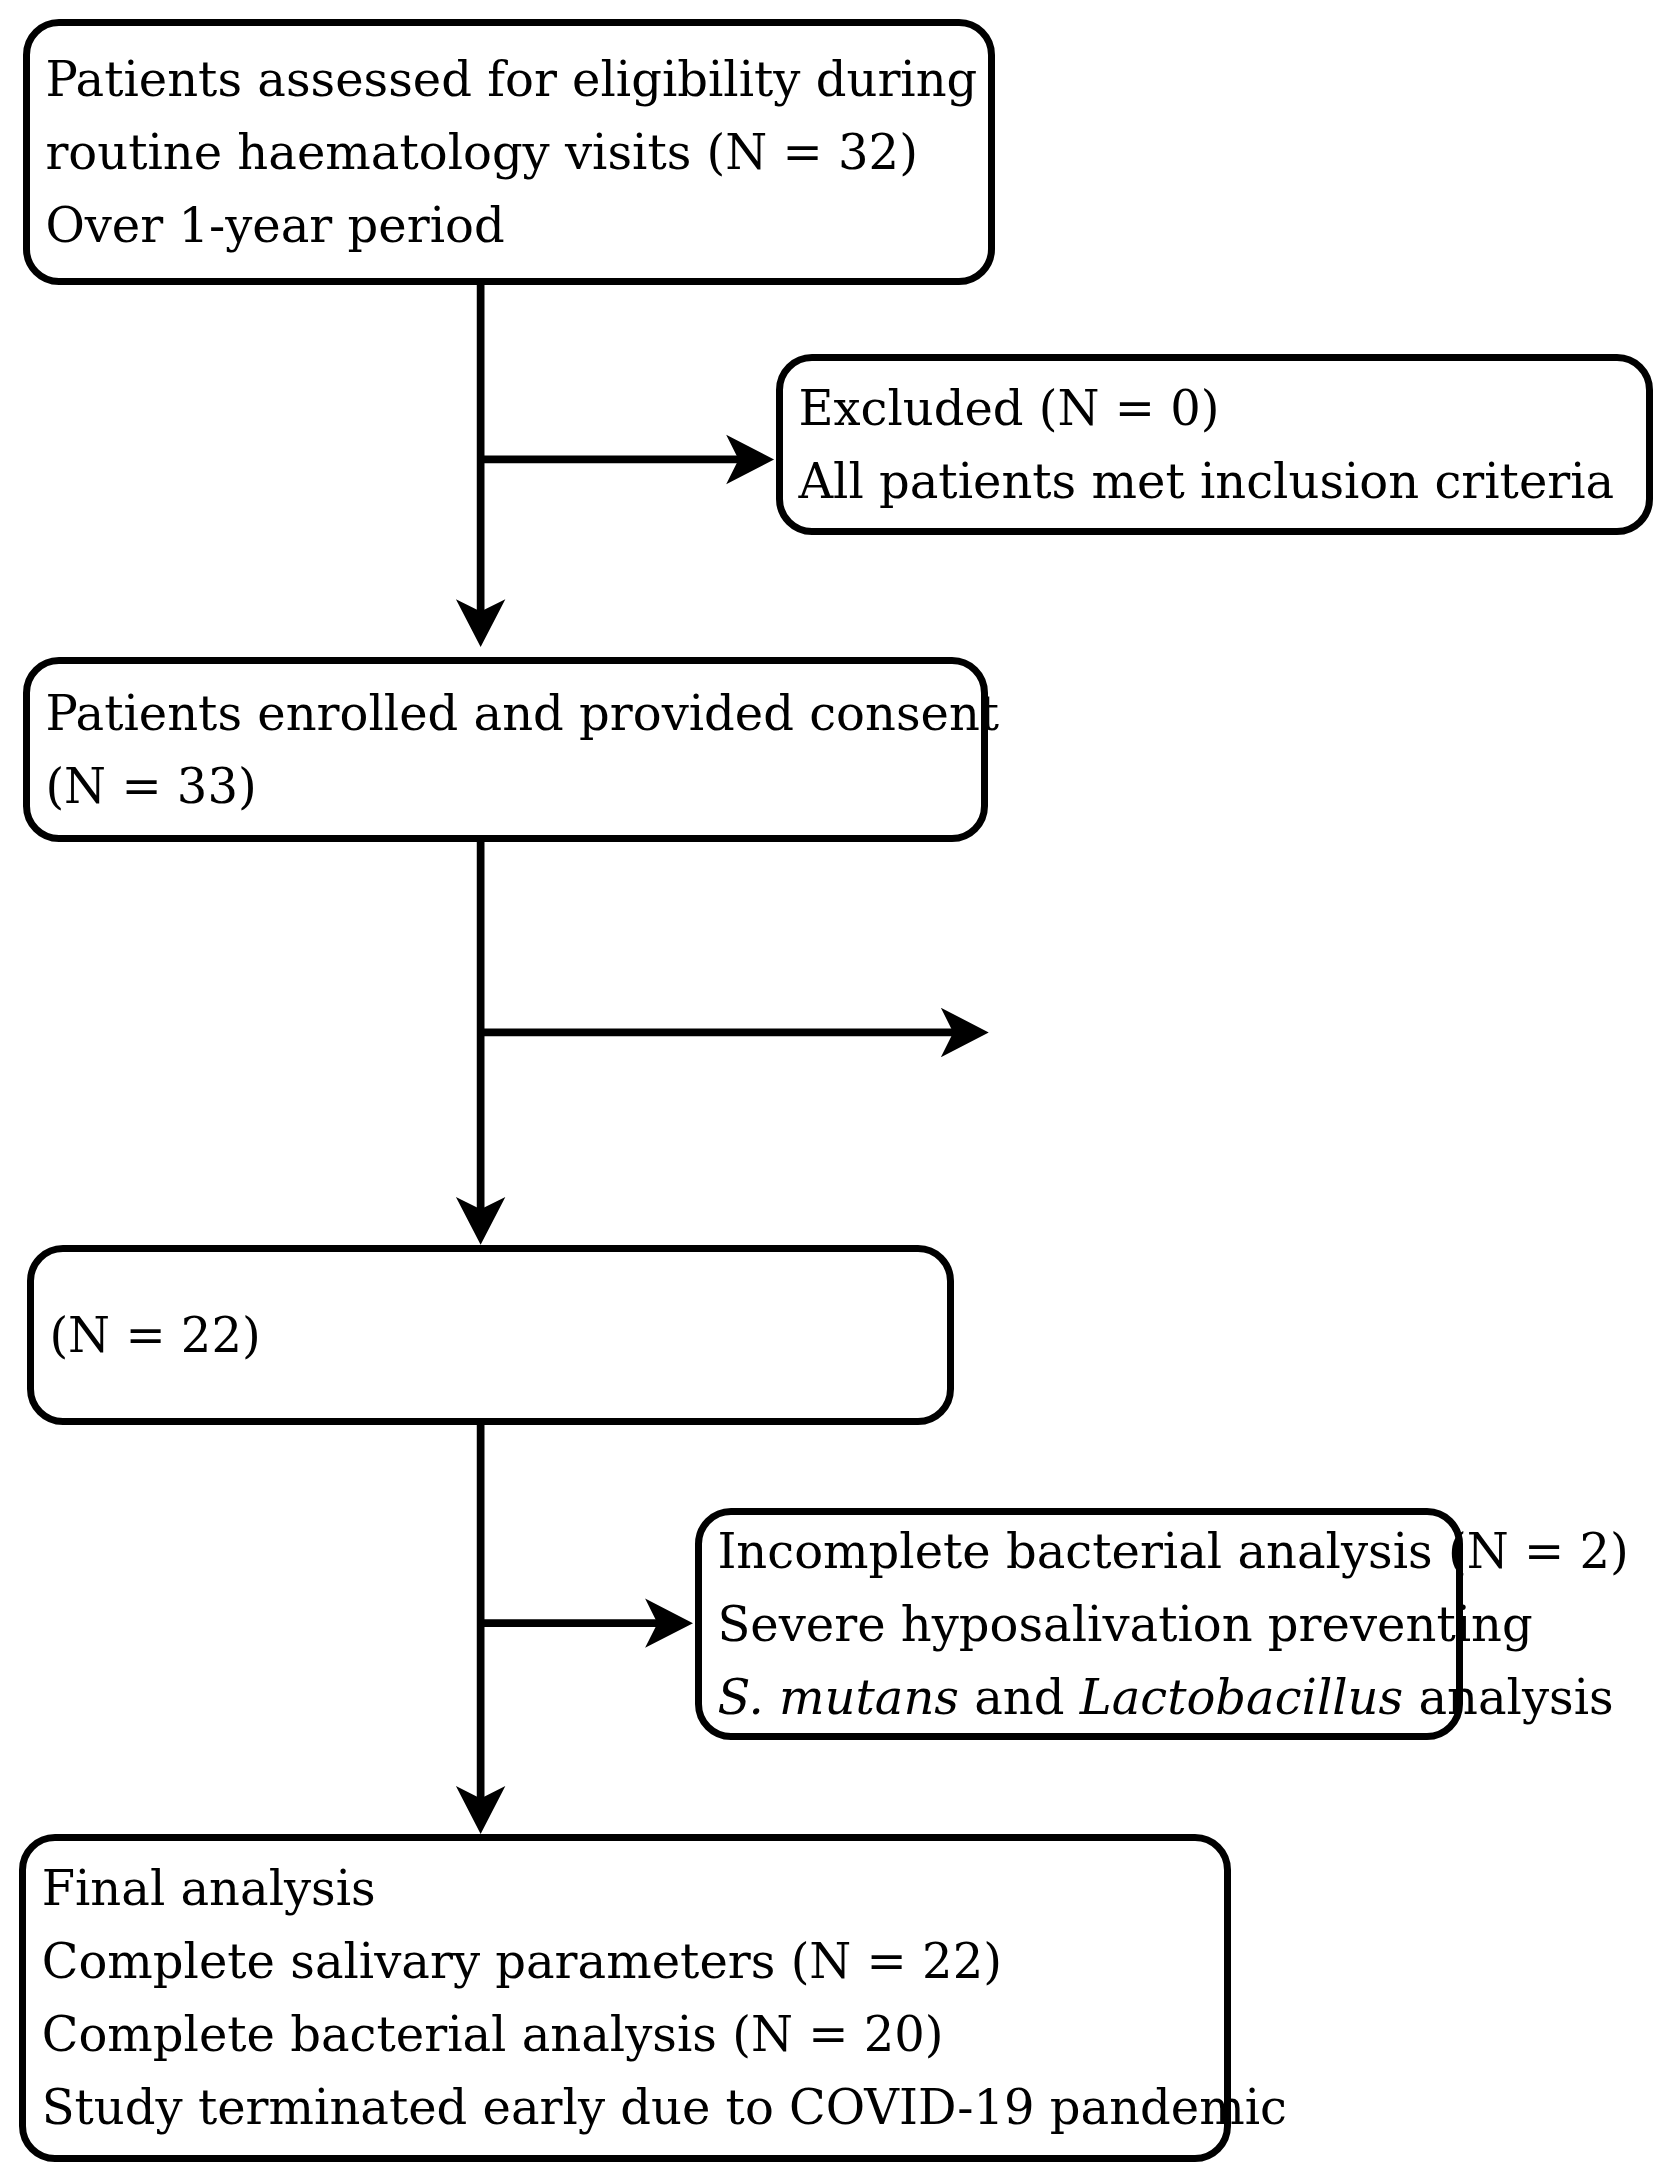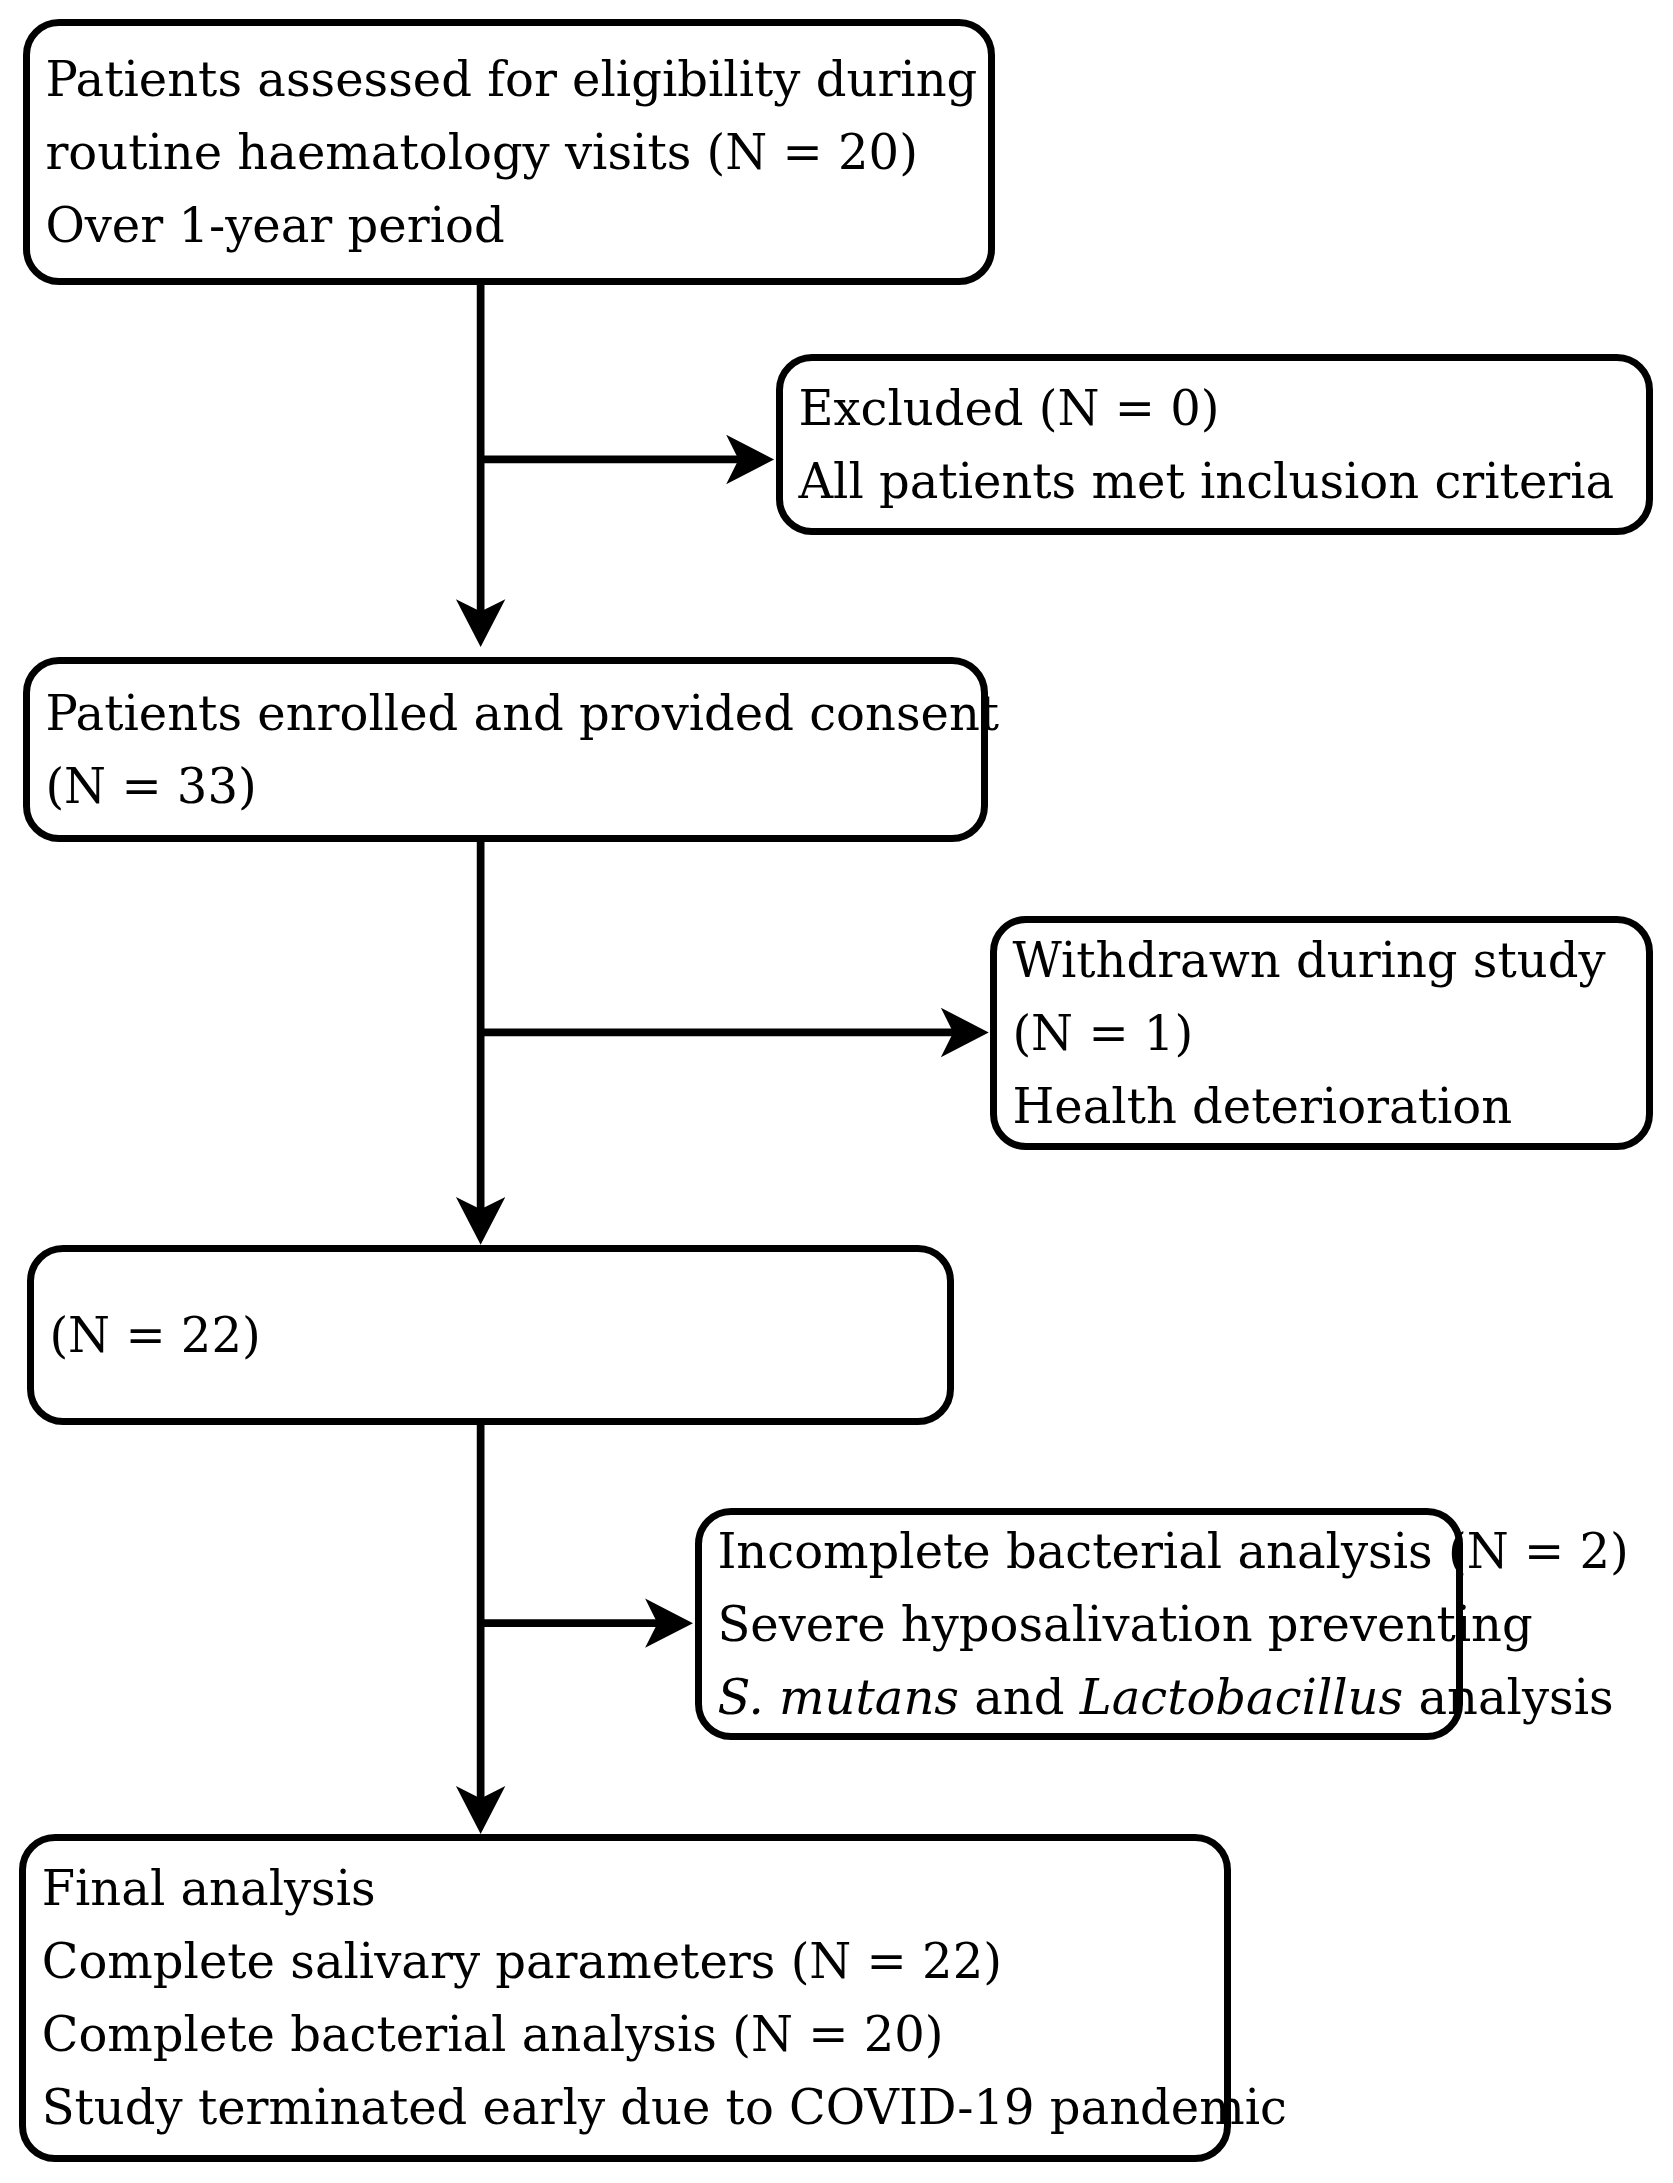--- a/index.html
+++ b/index.html
@@ -78,39 +78,34 @@
 
     <path class="wire" d="M 622 1843 L 622 2330"></path>
     <path class="head" d="M 622 2375 L 590 2313 L 622 2329 L 654 2313 Z"></path>
 
     <path class="wire" d="M 622 2102 L 852 2102"></path>
     <path class="head" d="M 897 2102 L 835 2070 L 851 2102 L 835 2134 Z"></path>
   </svg>
 
   <div class="fbox" id="box-eligibility">
     <div class="ln">Patients assessed for eligibility during</div>
-    <div class="ln">routine haematology visits (N = 20)</div>
+    <div class="ln">routine haematology visits (N = 32)</div>
     <div class="ln">Over 1-year period</div>
   </div>
 
   <div class="fbox" id="box-excluded">
     <div class="ln">Excluded (N = 0)</div>
     <div class="ln">All patients met inclusion criteria</div>
   </div>
 
   <div class="fbox" id="box-enrolled">
     <div class="ln">Patients enrolled and provided consent</div>
     <div class="ln">(N = 33)</div>
   </div>
 
-  <div class="fbox" id="box-withdrawn">
-    <div class="ln">Withdrawn during study</div>
-    <div class="ln">(N = 1)</div>
-    <div class="ln">Health deterioration</div>
-  </div>
 
   <div class="fbox" id="box-saliva">
     <div class="ln">(N = 22)</div>
   </div>
 
   <div class="fbox" id="box-incomplete">
     <div class="ln">Incomplete bacterial analysis (N = 2)</div>
     <div class="ln">Severe hyposalivation preventing</div>
     <div class="ln"><span class="italic">S. mutans</span><span> and </span><span class="italic">Lactobacillus</span><span> analysis</span></div>
   </div>

